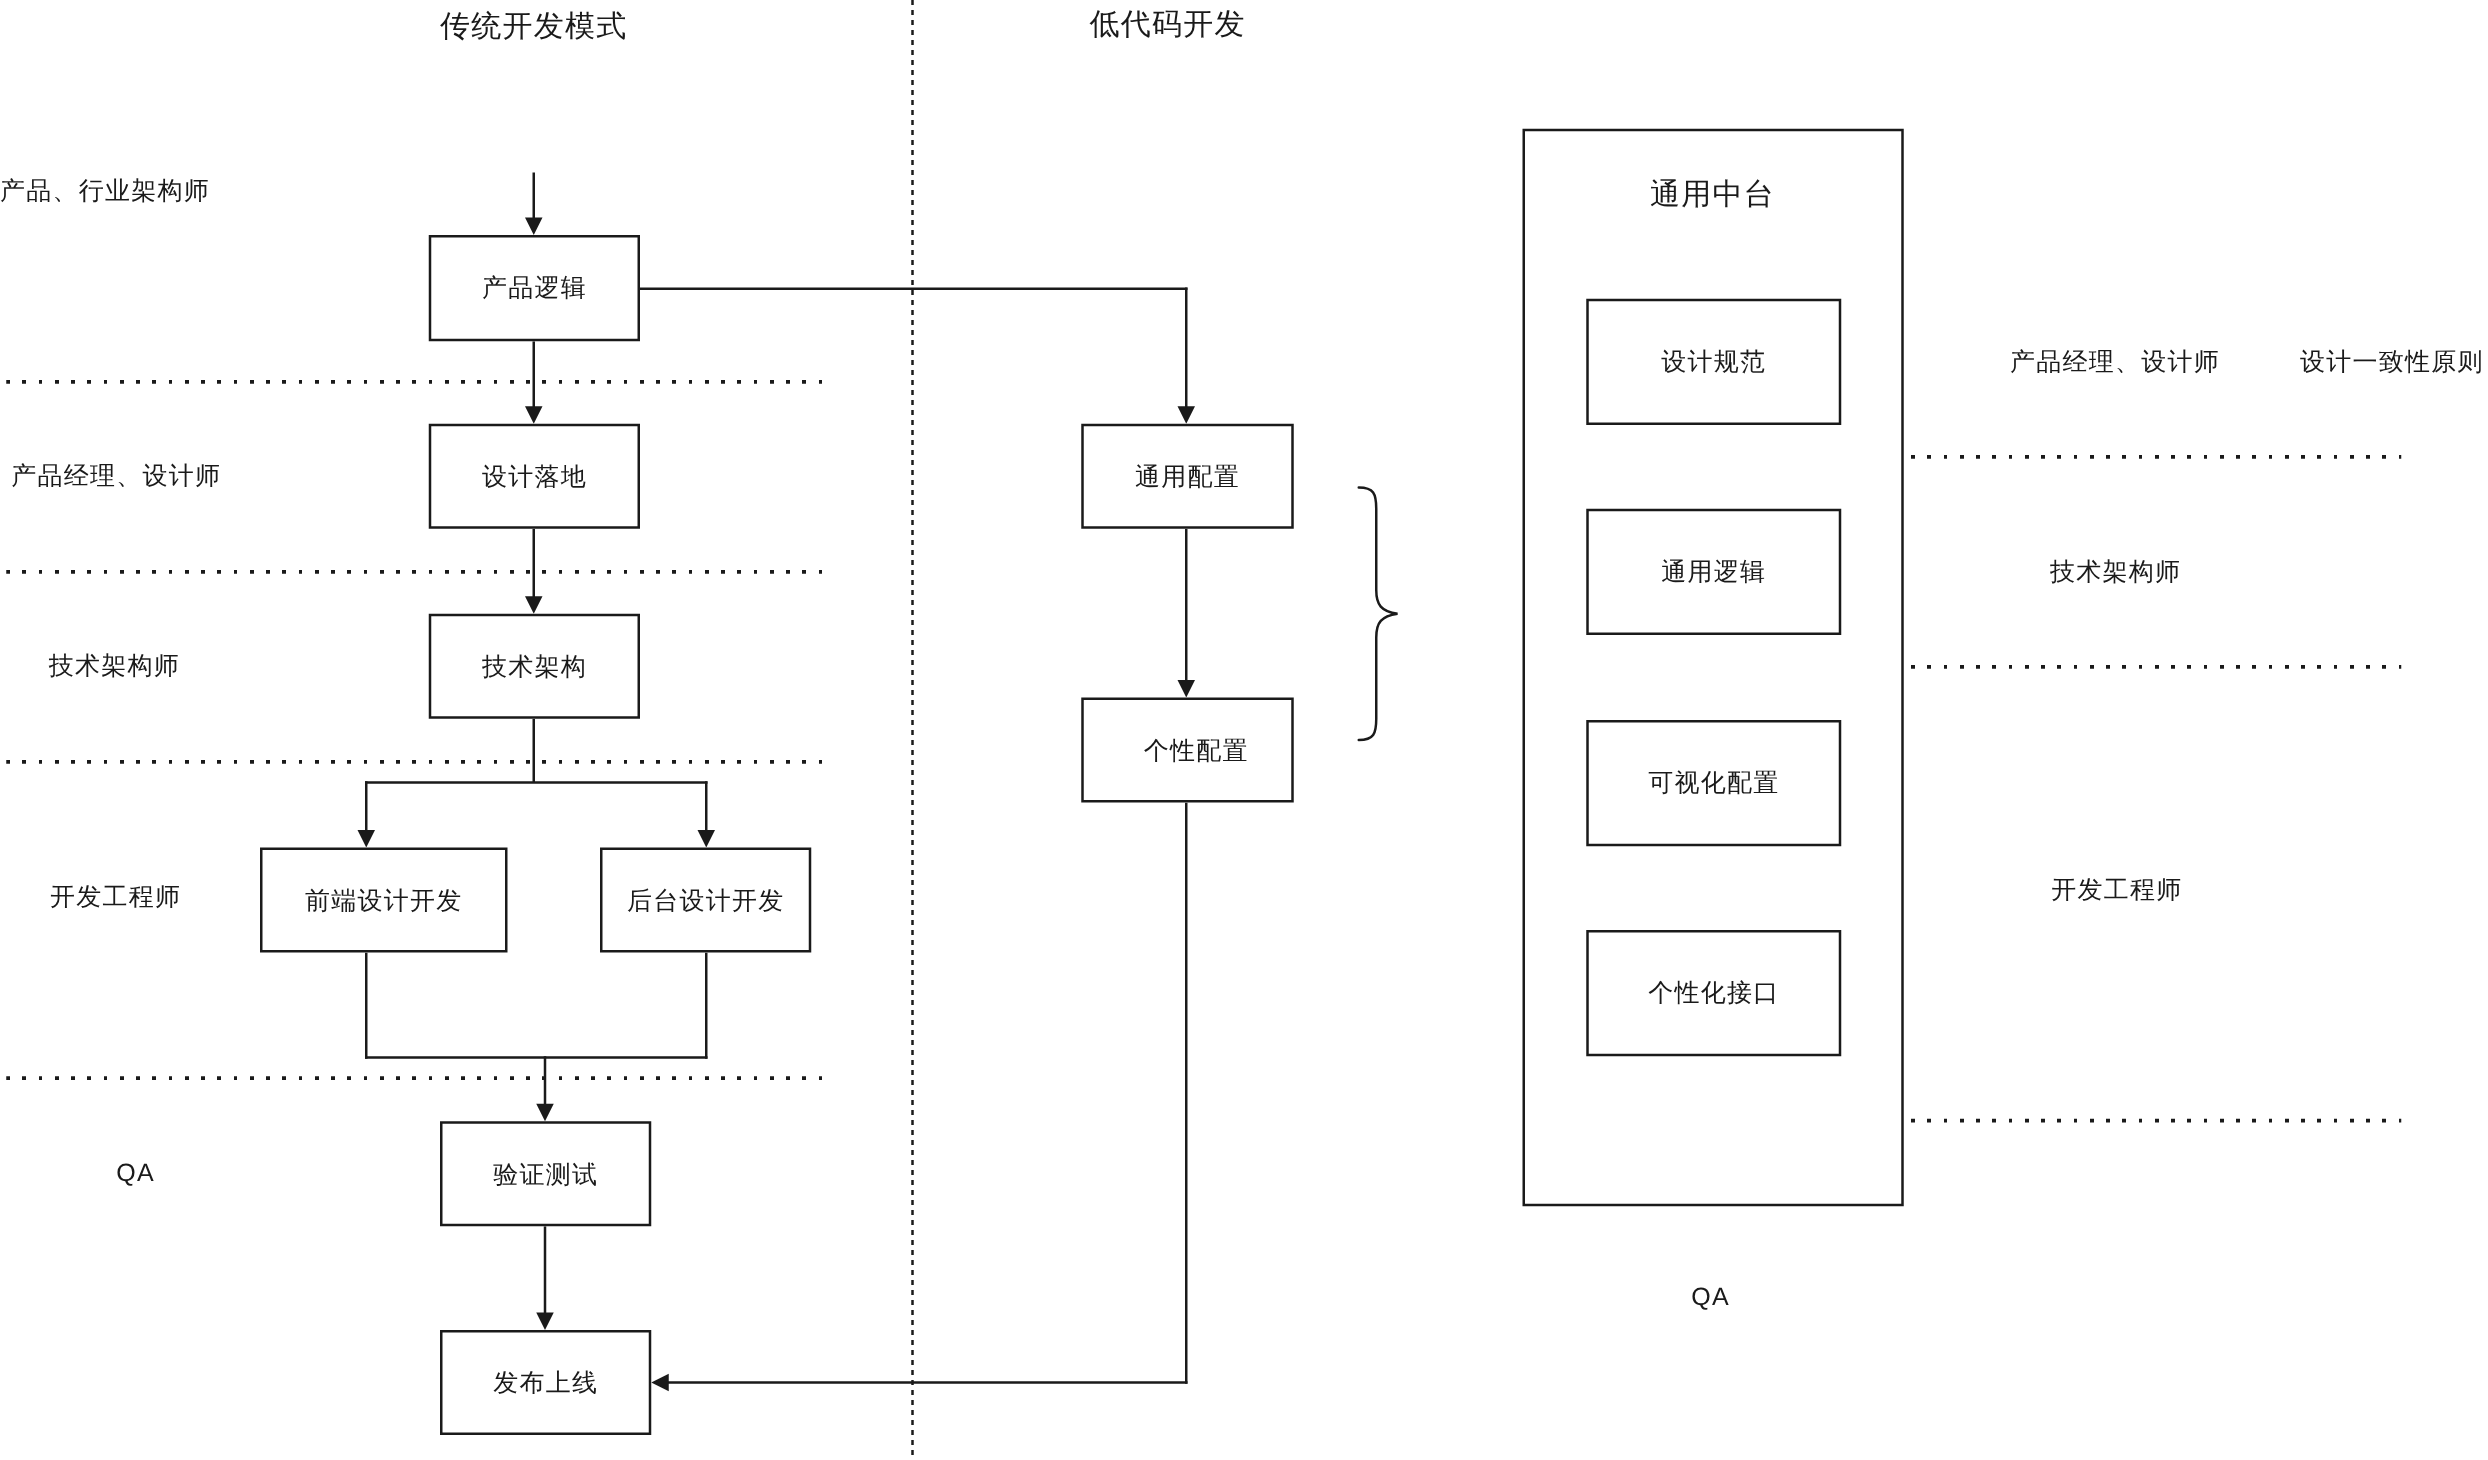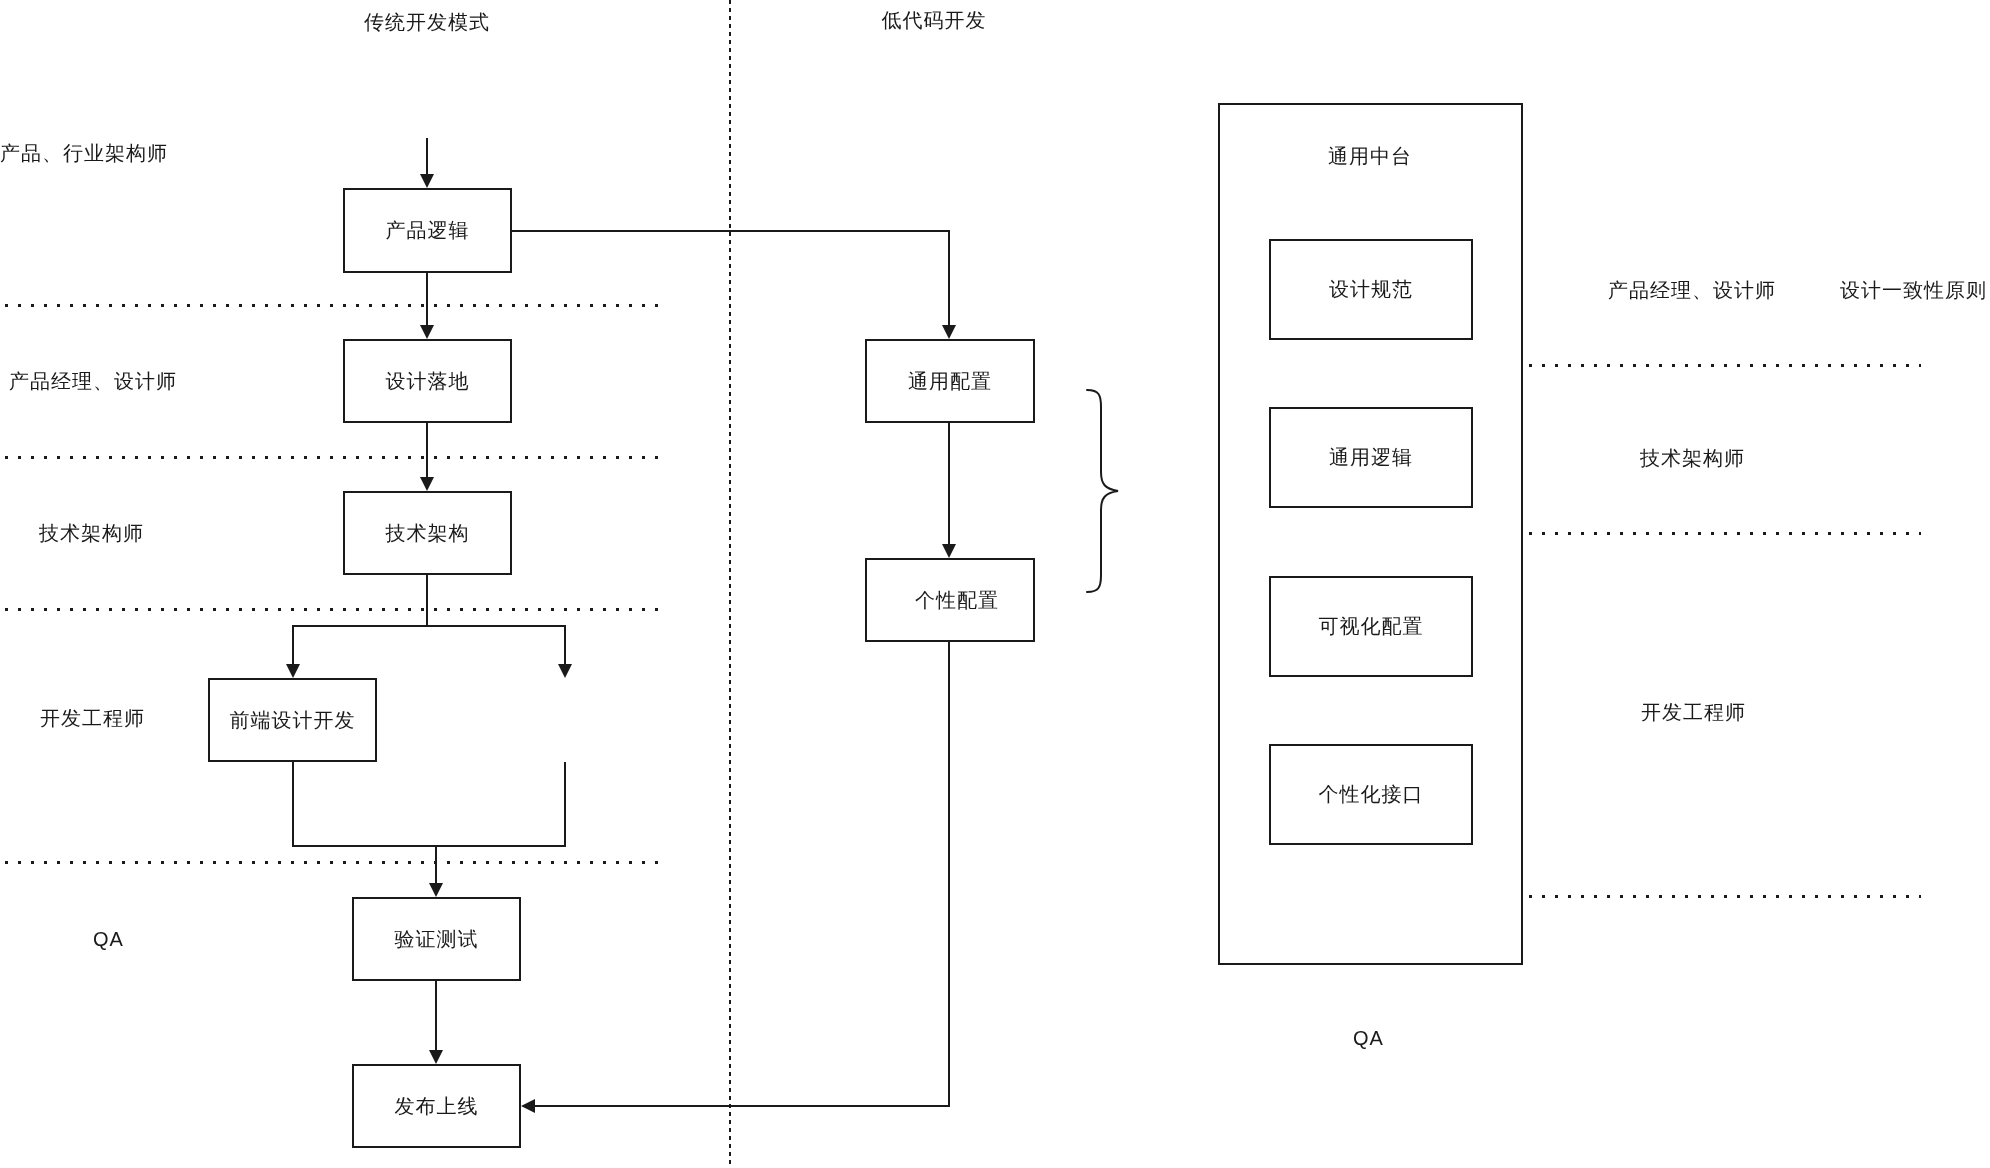--- a/index.html
+++ b/index.html
@@ -13,21 +13,21 @@
     display:flex;align-items:center;justify-content:center;
     font-size:20px;letter-spacing:1px;box-sizing:border-box;text-align:center;
   }
   .panel{
     position:absolute;border:2px solid #1a1a1a;background:#ffffff;box-sizing:border-box;
   }
   .lbl{
     position:absolute;font-size:20px;letter-spacing:1px;white-space:nowrap;line-height:24px;
   }
   .title{
-    position:absolute;font-size:20px;letter-spacing:1px;white-space:nowrap;line-height:24px;
+    position:absolute;font-size:24px;letter-spacing:1px;white-space:nowrap;line-height:24px;
     transform:translateX(-50%);
   }
   .vl{position:absolute;width:2px;background:#1a1a1a;}
   .hl{position:absolute;height:2px;background:#1a1a1a;}
   .dot-h{
     position:absolute;height:3px;
     background-image:repeating-linear-gradient(to right,#1a1a1a 0 3px,transparent 3px 13px);
   }
   .dash-v{
     position:absolute;width:2px;
@@ -96,21 +96,22 @@
   <div class="vl" style="left:948px;top:423px;height:123px;"></div>
   <div class="arr-d" style="left:942px;top:544px;"></div>
 
   <div class="vl" style="left:948px;top:642px;height:465px;"></div>
   <div class="hl" style="left:534px;top:1105px;width:416px;"></div>
   <div class="arr-l" style="left:521px;top:1099px;"></div>
 
   <div class="box" style="left:343px;top:188px;width:169px;height:85px;">产品逻辑</div>
   <div class="box" style="left:343px;top:339px;width:169px;height:84px;">设计落地</div>
   <div class="box" style="left:343px;top:491px;width:169px;height:84px;">技术架构</div>
-  <div class="box" style="left:208px;top:678px;width:169px;height:84px;">前端设计开发</div>
+  <div class="box" style="left:208px;top:678px;width:198px;height:84px;">前端设计开发</div>
+  <div class="box" style="left:480px;top:678px;width:169px;height:84px;">后台设计开发</div>
   <div class="box" style="left:352px;top:897px;width:169px;height:84px;">验证测试</div>
   <div class="box" style="left:352px;top:1064px;width:169px;height:84px;">发布上线</div>
 
   <div class="box" style="left:865px;top:339px;width:170px;height:84px;">通用配置</div>
   <div class="box" style="left:865px;top:558px;width:170px;height:84px;padding-left:14px;">个性配置</div>
 
   <svg class="brace" style="left:1085px;top:388px;" width="36" height="206" viewBox="0 0 36 206">
     <path d="M2,2 C14,2 16,7 16,19 L16,84 C16,96 20,101 33,103 C20,105 16,110 16,122 L16,187 C16,199 14,204 2,204" fill="none" stroke="#1a1a1a" stroke-width="2" stroke-linecap="round"></path>
   </svg>
 

